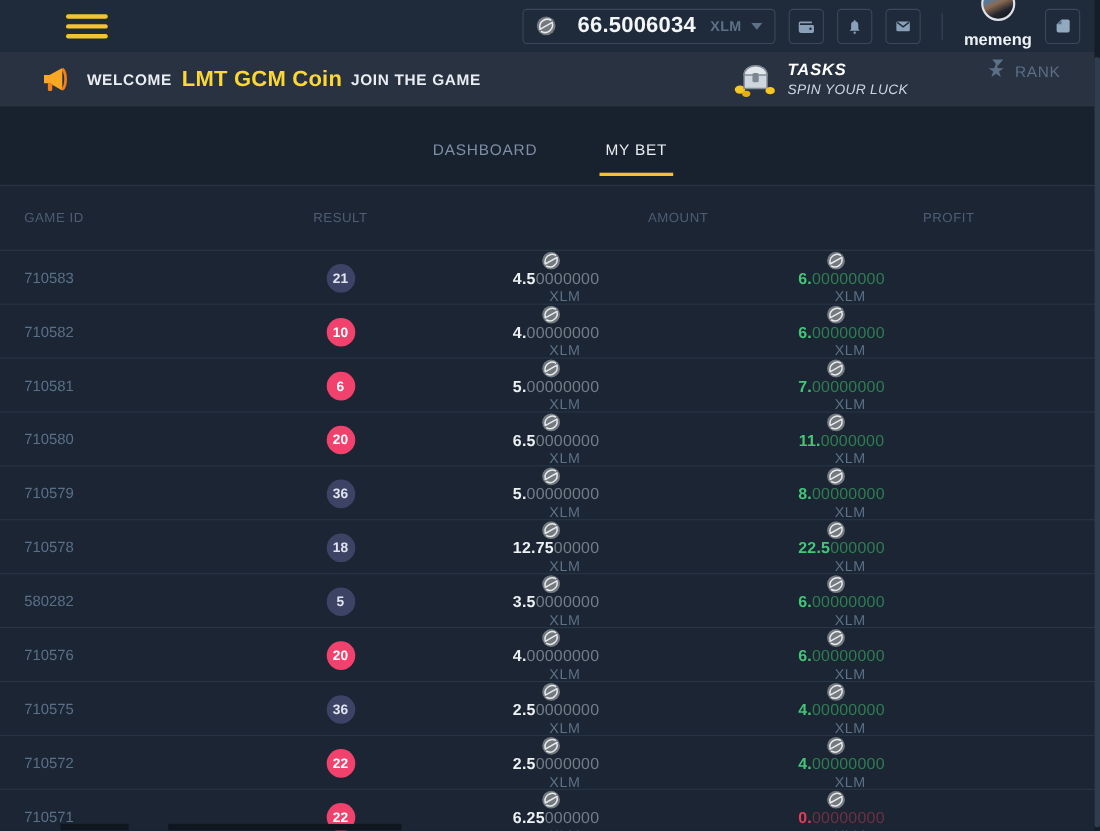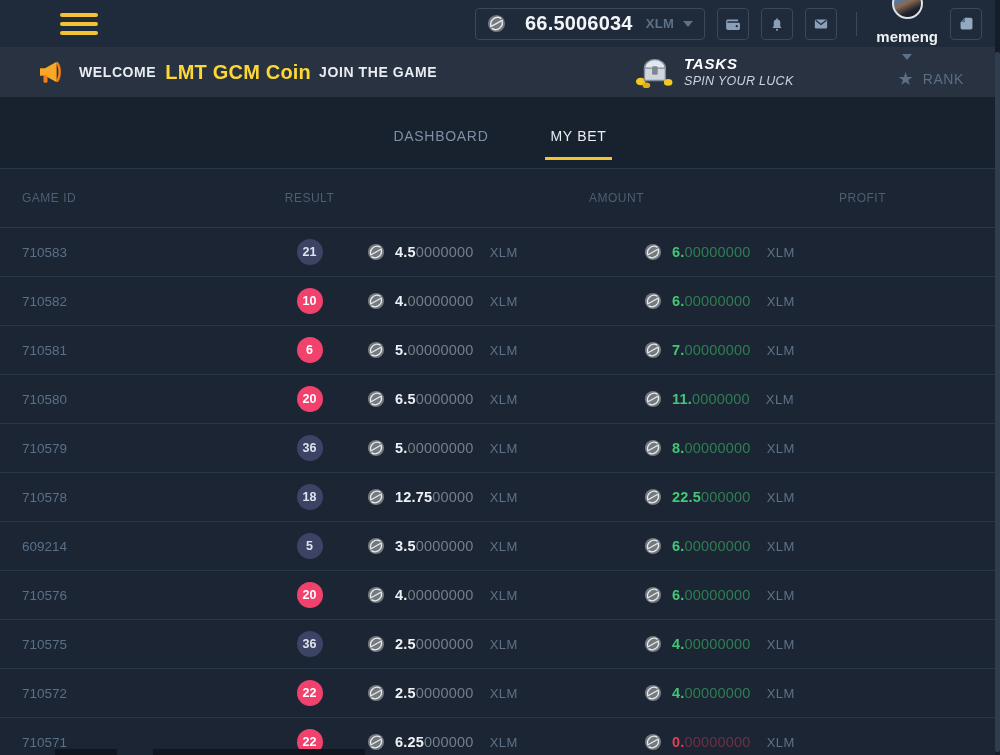--- a/index.html
+++ b/index.html
@@ -23,21 +23,21 @@
   .tb-divider { width:1px; height:24px; background:#3b4859; margin:0 7px; }
   .user-chip { display:flex; align-items:center; gap:9px; cursor:pointer;flex-direction:column; }
   .avatar { width:31px; height:31px; border-radius:50%; border:2px solid #dde2e8;
     background:linear-gradient(155deg,#7ec4e0 0%,#4d7cab 28%,#8a6a52 48%,#23252e 72%,#101218 100%); }
   .username { font-size:15px; font-weight:700; color:#eef1f4; }
   
   .banner { height:50px; background:#283241; display:flex; align-items:center; padding:0 36px; }
   .banner-left { display:flex; align-items:center; }
   .welcome, .join { font-size:14px; font-weight:700; letter-spacing:.6px; color:#e9edf2; }
   .brand { font-size:20px; font-weight:700; color:var(--brand-yellow); margin:0 8px 0 9px; letter-spacing:.2px; }
-  .banner-right { margin-left:auto; display:flex; align-items:flex-end;gap:32px; }
+  .banner-right { margin-left:auto; display:flex; align-items:flex-start; }
   .tasks-chip { display:flex; align-items:center; cursor:pointer; }
   .tasks-text { display:flex; flex-direction:column; font-style:italic; margin-left:10px; line-height:1.25; }
   .tasks-title { font-size:15px; font-weight:700; color:#ffffff; letter-spacing:.8px; }
   .tasks-sub { font-size:12.5px; color:#ccd5df; letter-spacing:.3px; }
   .rank-chip { display:flex; align-items:center; gap:9px; margin-left:72px; cursor:pointer; }
   .rank-star { font-size:18px; color:#5b6e86; font-style:normal; }
   .rank-label { font-size:14px; color:#5b6e86; letter-spacing:.6px; }
   
   .tabstrip { height:72px; background:#18212e; border-bottom:1px solid #2b3848; display:flex; justify-content:center; align-items:flex-end; gap:52px; }
   .tab { padding:0 5px 13px; margin-bottom:8px; font-size:14px; letter-spacing:.7px; color:#7e8fa6; border-bottom:3px solid transparent; cursor:pointer; }
@@ -46,21 +46,21 @@
   .grid { display:grid; grid-template-columns:230px 115px 277px 242px 1fr; padding-left:22px; align-items:center; }
   .thead { height:59px; border-bottom:1px solid #2c3949; color:#4e5e74; font-size:12px; letter-spacing:.5px; }
   .th.c-result { text-align:center; }
   .th.c-amount, .th.c-profit { text-align:right; }
   .trow { height:49px; border-bottom:1px solid #283646; cursor:pointer; }
   .gid { color:#5a7089; font-size:13.5px; }
   .cresult { display:flex; justify-content:center; }
   .badge { width:26px; height:26px; border-radius:50%; display:flex; align-items:center; justify-content:center; font-size:12.5px; font-weight:700; color:#ffffff; }
   .badge.navy { background:var(--badge-navy); color:#dfe4ee; }
   .badge.pink { background:var(--badge-pink); }
-  .money { display:flex; align-items:center; justify-content:flex-start; }
+  .money { display:flex; align-items:center; justify-content:flex-end;flex-direction:column; }
   .coin { display:flex; margin-right:10px; }
   .num { font-size:14.5px; letter-spacing:.2px; white-space:nowrap; }
   .num .main { font-weight:700; color:#eef1f4; }
   .num .zeros { font-weight:400; color:#747e89; }
   .cprofit.win .main { color:var(--win-green); }
   .cprofit.win .zeros { color:var(--win-green-dim); }
   .cprofit.loss .main { color:var(--loss-red); }
   .cprofit.loss .zeros { color:var(--loss-red-dim); }
   .unit { margin-left:16px; font-size:13px; color:#5d7188; letter-spacing:.5px; }
   
@@ -345,21 +345,21 @@
               <path d="M15 4.8 A7.2 7.2 0 0 0 4.4 13.4 M5 15.2 A7.2 7.2 0 0 0 15.6 6.6" stroke="#e8eaec" fill="none" stroke-width="1.5"></path>
               <line x1="3.6" y1="13.6" x2="16.4" y2="6.4" stroke="#e8eaec" stroke-width="1.5"></line>
             </svg>
       </span>
       <span class="num"><b class="main">22.5</b><span class="zeros">000000</span></span>
       <span class="unit">XLM</span>
     </div>
   </div>
 
   <div class="grid trow">
-    <div class="cell"><span class="gid">609214</span></div>
+    <div class="cell"><span class="gid">580282</span></div>
     <div class="cell cresult">
           <span class="badge navy">5</span>
         </div>
     <div class="cell camount money">
       <span class="coin">
         <svg width="18" height="18" viewBox="0 0 20 20">
               <circle cx="10" cy="10" r="9" fill="#73797f"></circle>
               <path d="M15 4.8 A7.2 7.2 0 0 0 4.4 13.4 M5 15.2 A7.2 7.2 0 0 0 15.6 6.6" stroke="#e8eaec" fill="none" stroke-width="1.5"></path>
               <line x1="3.6" y1="13.6" x2="16.4" y2="6.4" stroke="#e8eaec" stroke-width="1.5"></line>
             </svg>

